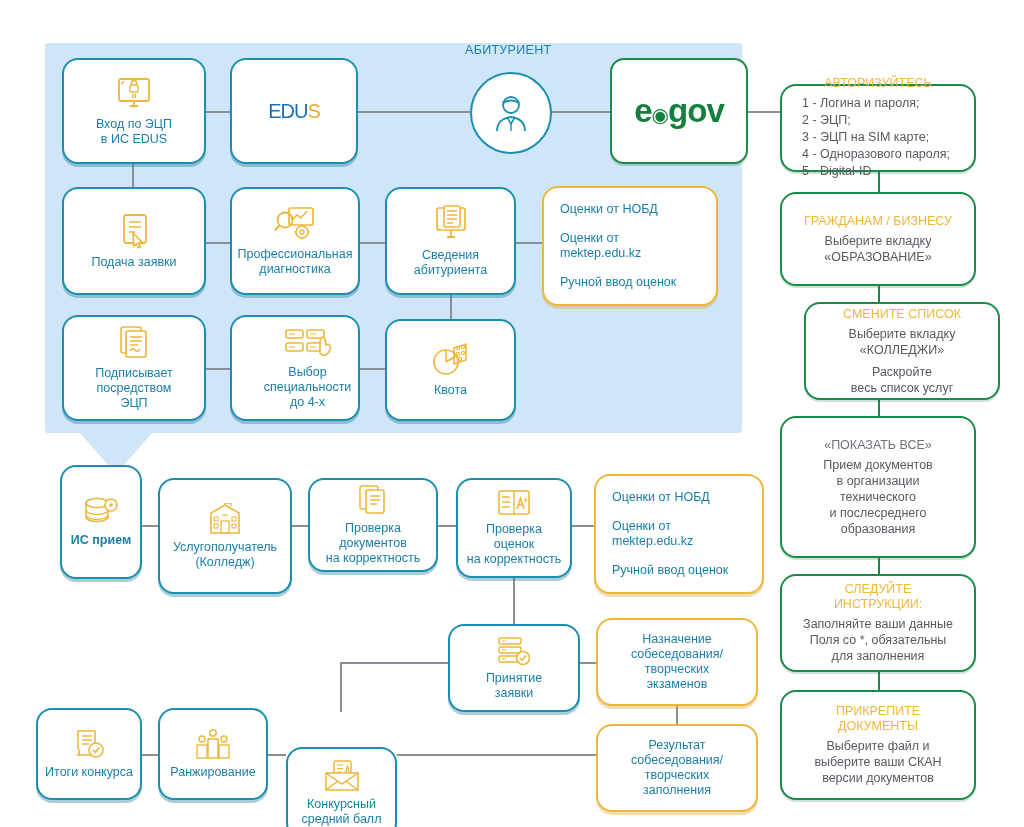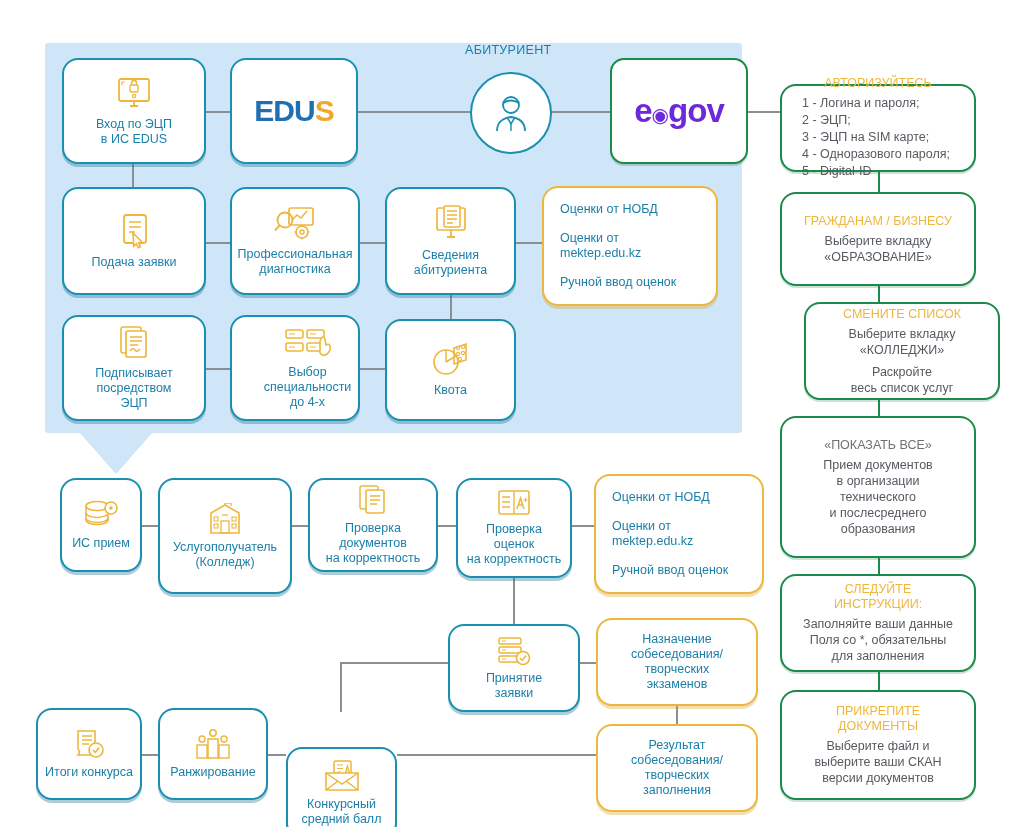--- a/index.html
+++ b/index.html
@@ -91,24 +91,24 @@
   }
 
   
   .avatar{
     position:absolute;width:78px;height:78px;border-radius:50%;
     border:2.5px solid #1a8fb0;background:#ffffff;
     display:flex;align-items:center;justify-content:center;
   }
 
   
-  .edus-logo{font-size:30px;font-weight:bold;letter-spacing:-1px;}
+  .edus-logo{font-size:20px;font-weight:normal;letter-spacing:-1px;}
   .edus-logo .b{color:#1f6fb2;}
   .edus-logo .y{color:#f0a92a;}
-  .egov-logo{font-size:33px;font-weight:bold;color:#6d28d9;letter-spacing:-1px;}
+  .egov-logo{font-size:33px;font-weight:bold;color:#15803d;letter-spacing:-1px;}
 </style>
 </head>
 <body>
 
 <div id="stage">
 
   <div class="blue-panel"></div>
   <div class="panel-arrow"></div>
 
   <div class="conn h" style="left:206px;top:111px;width:24px;"></div>
@@ -268,21 +268,21 @@
       <span>e</span><span style="font-size:20px;">◉</span><span>gov</span>
     </span>
   </div>
 
   <div class="ylist" style="left:542px;top:186px;width:176px;height:120px;">
     <div class="row">Оценки от НОБД</div>
     <div class="row">Оценки от mektep.edu.kz</div>
     <div class="row">Ручной ввод оценок</div>
   </div>
 
-  <div class="node blue" style="left:60px;top:478px;width:82px;height:94px;">
+  <div class="node blue" style="left:60px;top:465px;width:82px;height:114px;font-weight:bold;">
     <span class="icon-wrap">
       <svg width="38" height="32" viewBox="0 0 38 32">
         <ellipse cx="15" cy="7" rx="11" ry="4.5" fill="none" stroke="#eeb73c" stroke-width="1.6"></ellipse>
         <path d="M4 7 v14 a11 4.5 0 0 0 22 0 v-14" fill="none" stroke="#eeb73c" stroke-width="1.6"></path>
         <path d="M4 14 a11 4.5 0 0 0 22 0 M4 19 a11 4.5 0 0 0 22 0" fill="none" stroke="#eeb73c" stroke-width="1.3"></path>
         <circle cx="29" cy="9" r="6" fill="#ffffff" stroke="#eeb73c" stroke-width="1.6"></circle>
         <circle cx="29" cy="9" r="1.8" fill="#eeb73c"></circle>
       </svg>
     </span>
     <span class="label">ИС прием</span>

